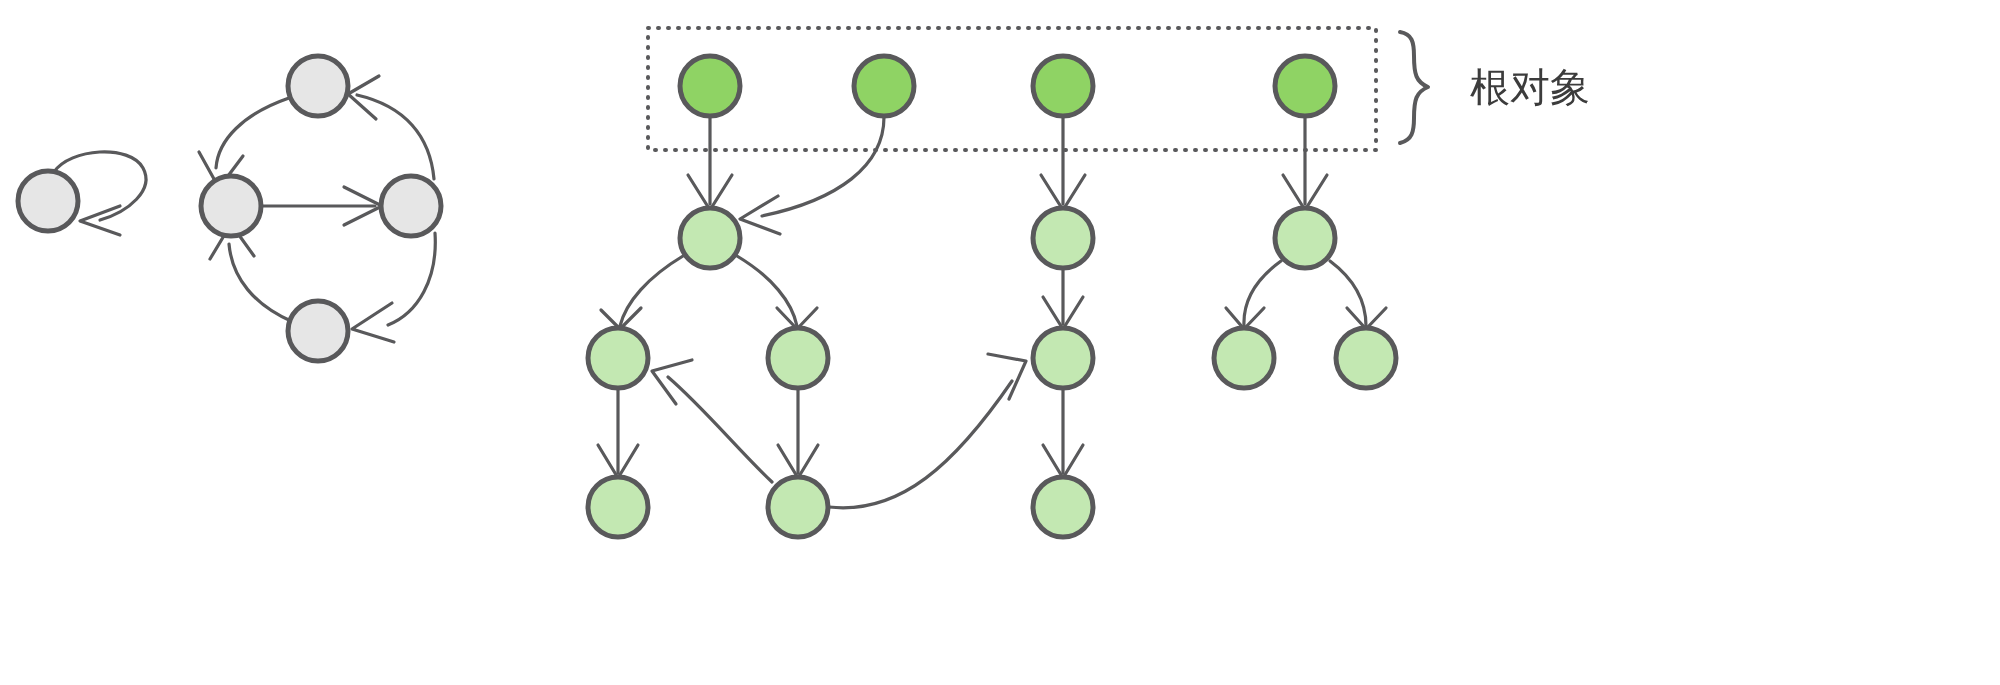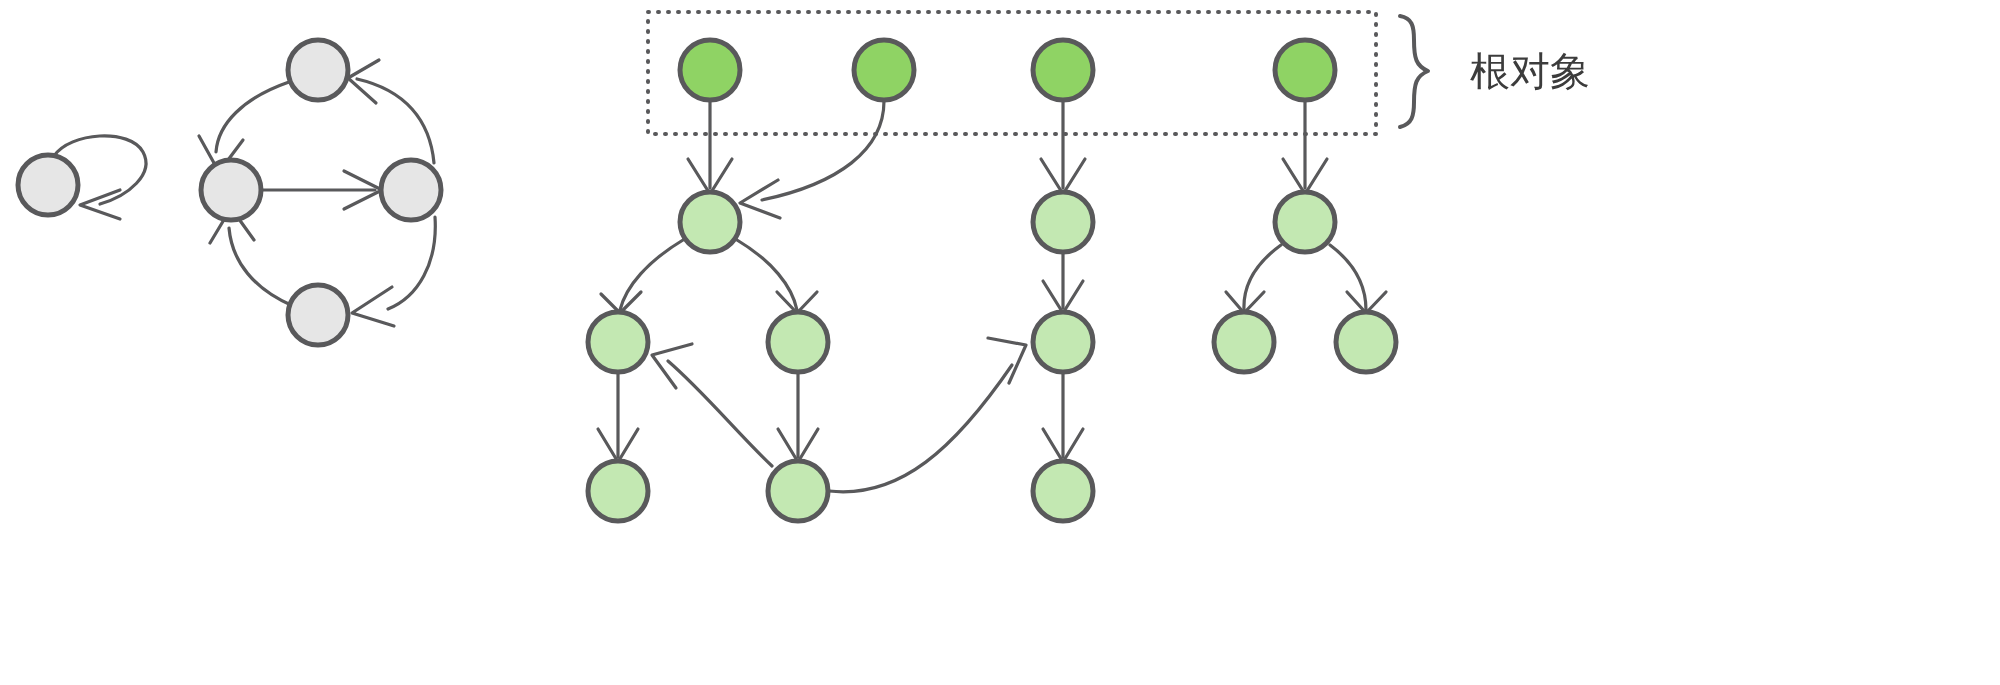--- a/index.html
+++ b/index.html
@@ -9,21 +9,21 @@
   }
   body {
     width: 2000px;
     height: 685px;
     font-family: "Liberation Sans", sans-serif;
     overflow: hidden;
     position: relative;
   }
   #canvas-root {
     position: absolute;
-    left: 0; top: 0;
+    left: 0; top: 16px;
     width: 2000px;
     height: 553px;
   }
   svg#diagram {
     display: block;
     width: 2000px;
     height: 685px;
   }
   .node-circle {
     stroke-width: 5;

